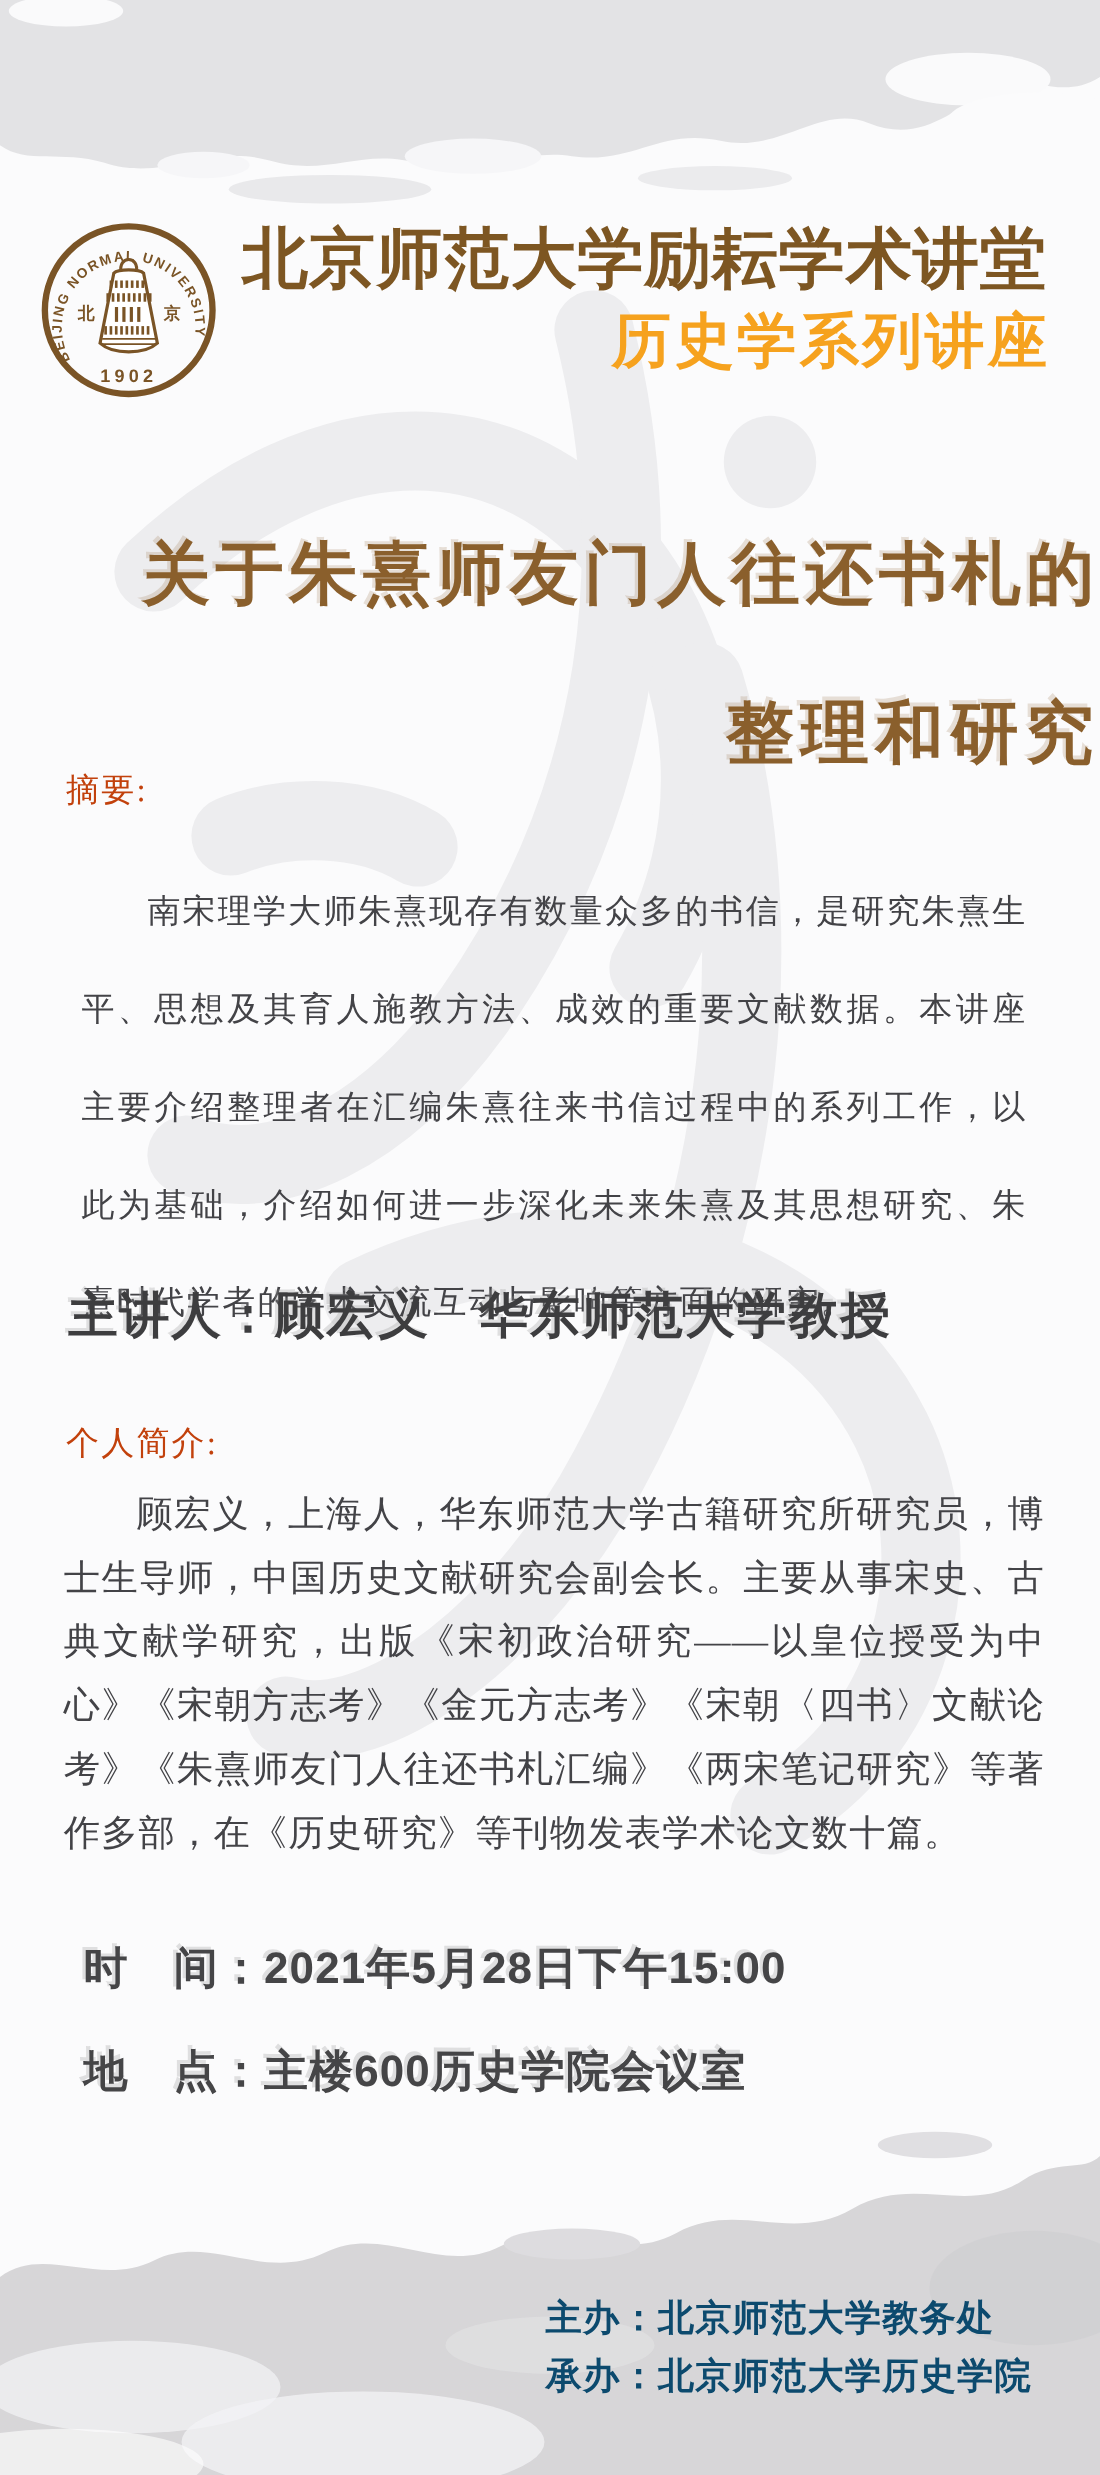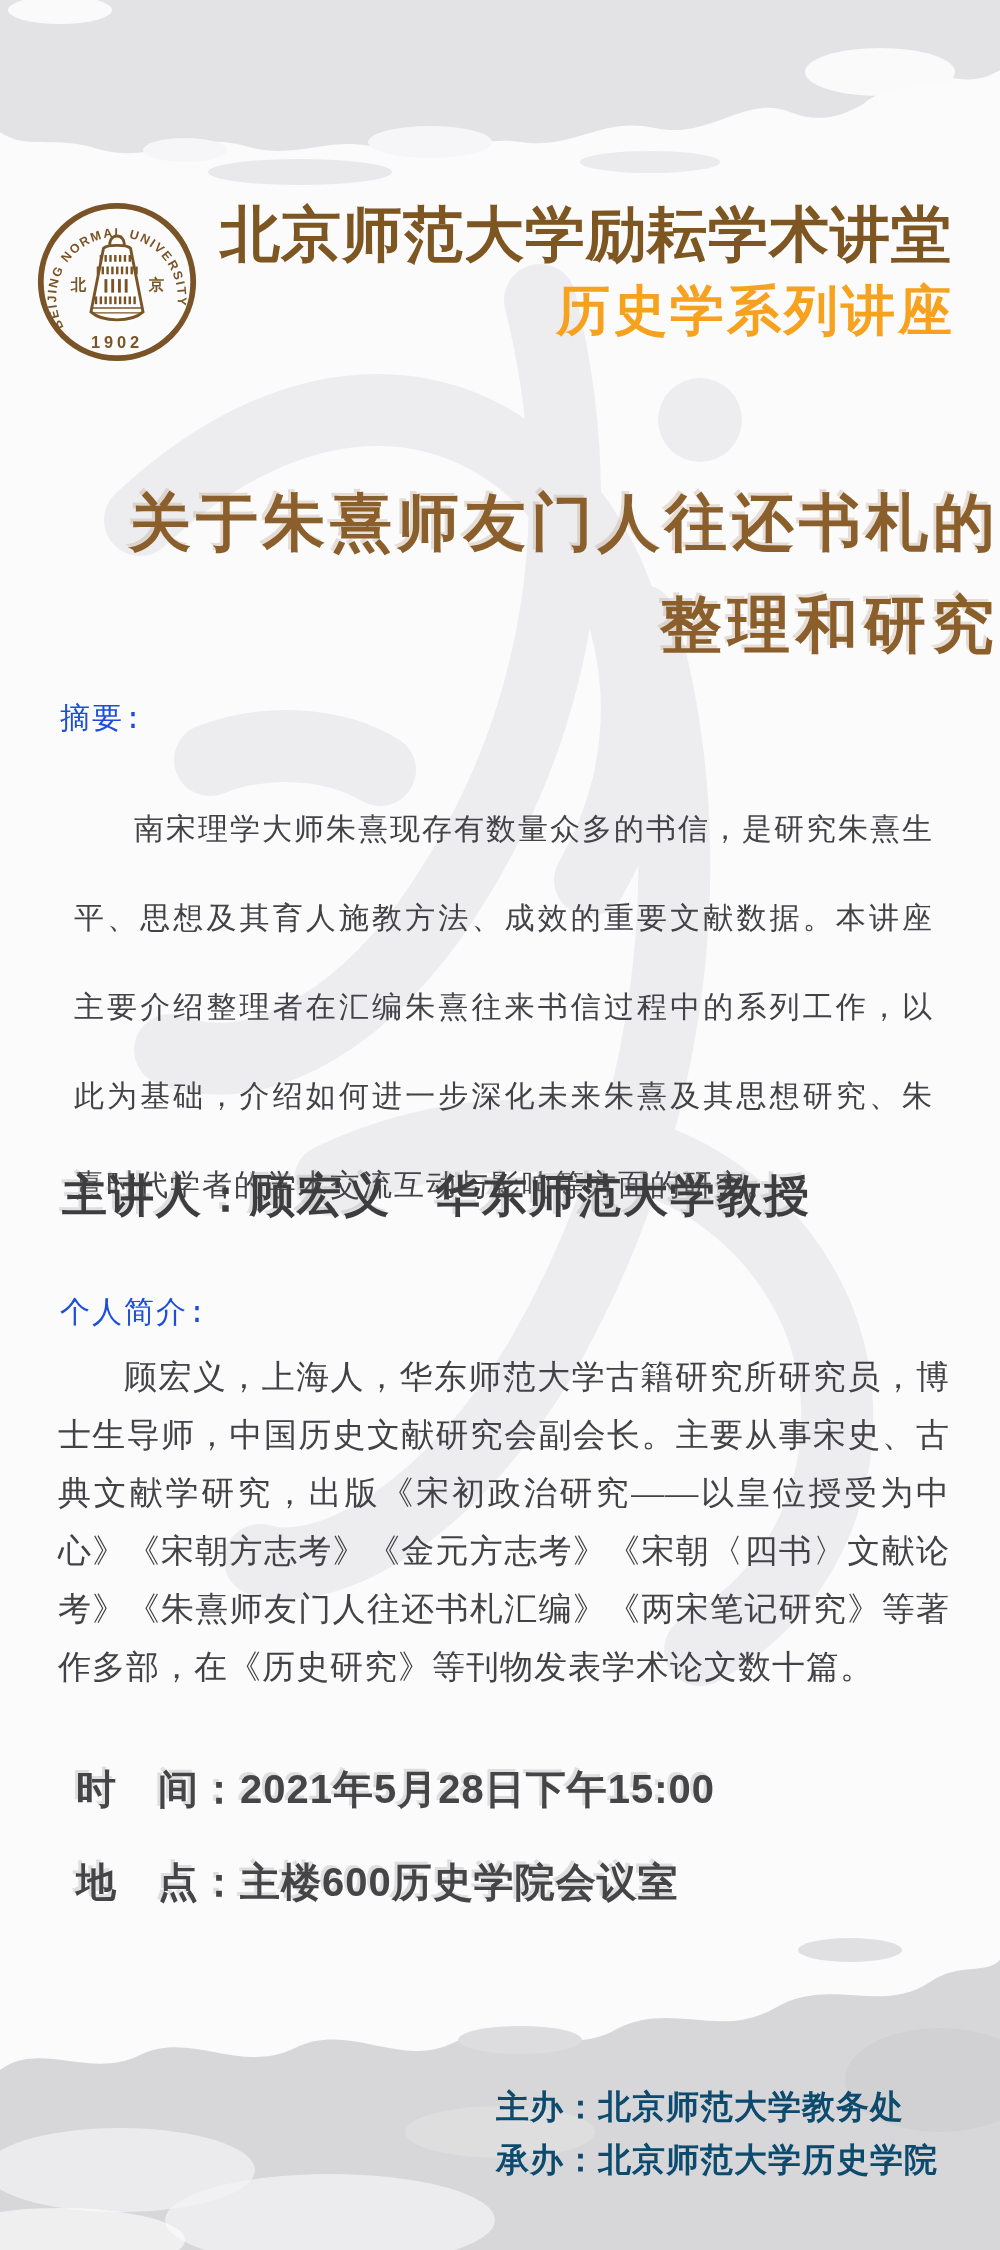--- a/index.html
+++ b/index.html
@@ -27,27 +27,27 @@
   }
 
   
   .title-block{
     position:absolute;top:492px;left:0;width:100%;
     text-align:right;color:#8a5f2c;font-weight:bold;
     font-family:"Liberation Serif",serif;
     text-shadow:-3px -3px 0 rgba(138,95,44,0.18);
   }
   .title-line1{font-size:62px;letter-spacing:5px;line-height:1;}
-  .title-line2{font-size:62px;letter-spacing:6px;line-height:1;margin-top:40px;}
+  .title-line2{font-size:62px;letter-spacing:6px;line-height:1;margin-top:82px;}
 
   
   .section-label{
     position:absolute;left:60px;
-    font-family:Liberation Mono, monospace;
-    font-size:30px;color:#1d4ed8;letter-spacing:2px;
+    font-family:Liberation Serif, serif;
+    font-size:30px;color:#c2410c;letter-spacing:2px;
   }
   .abstract-label{top:698px;}
   .abstract-text{
     position:absolute;top:768px;left:58px;right:50px;
     font-family:"Liberation Serif",serif;
     font-size:30px;line-height:89px;color:#434347;
     text-align:justify;text-indent:2em;letter-spacing:2px;margin:16px;
   }
 
   

